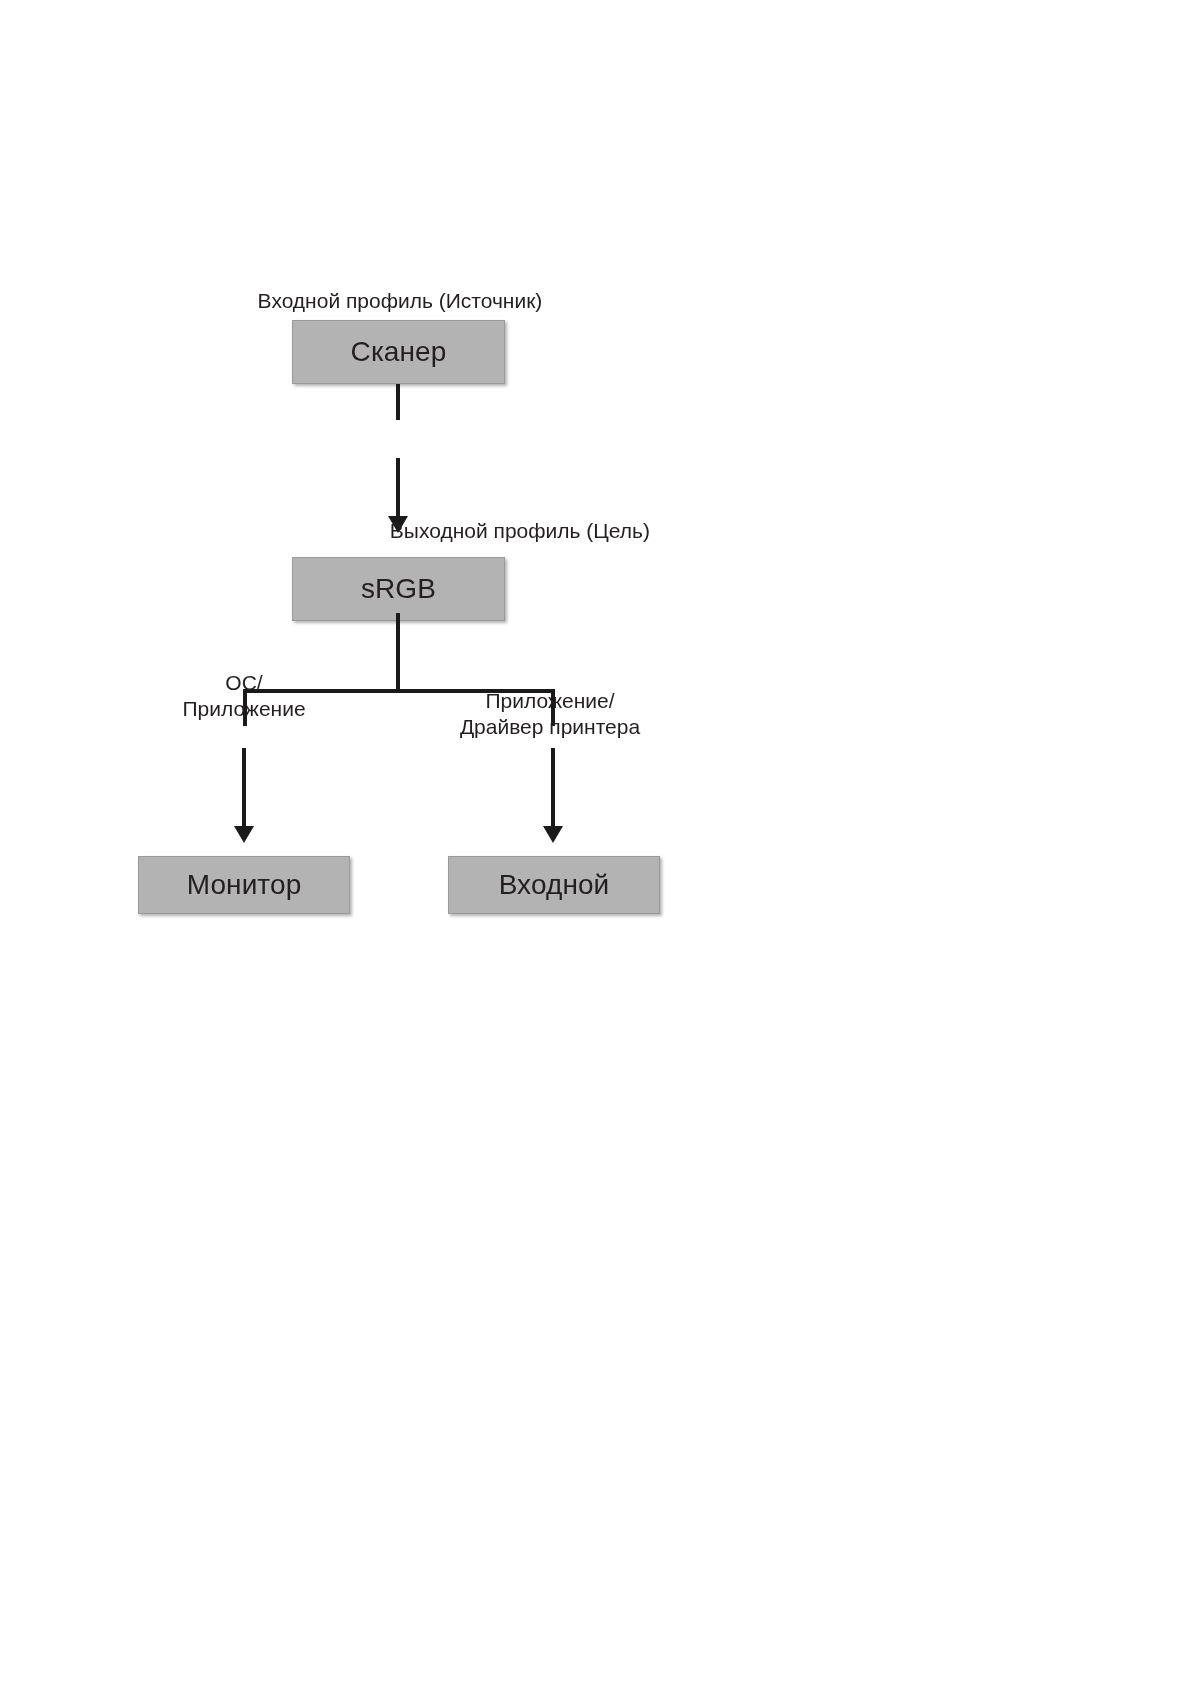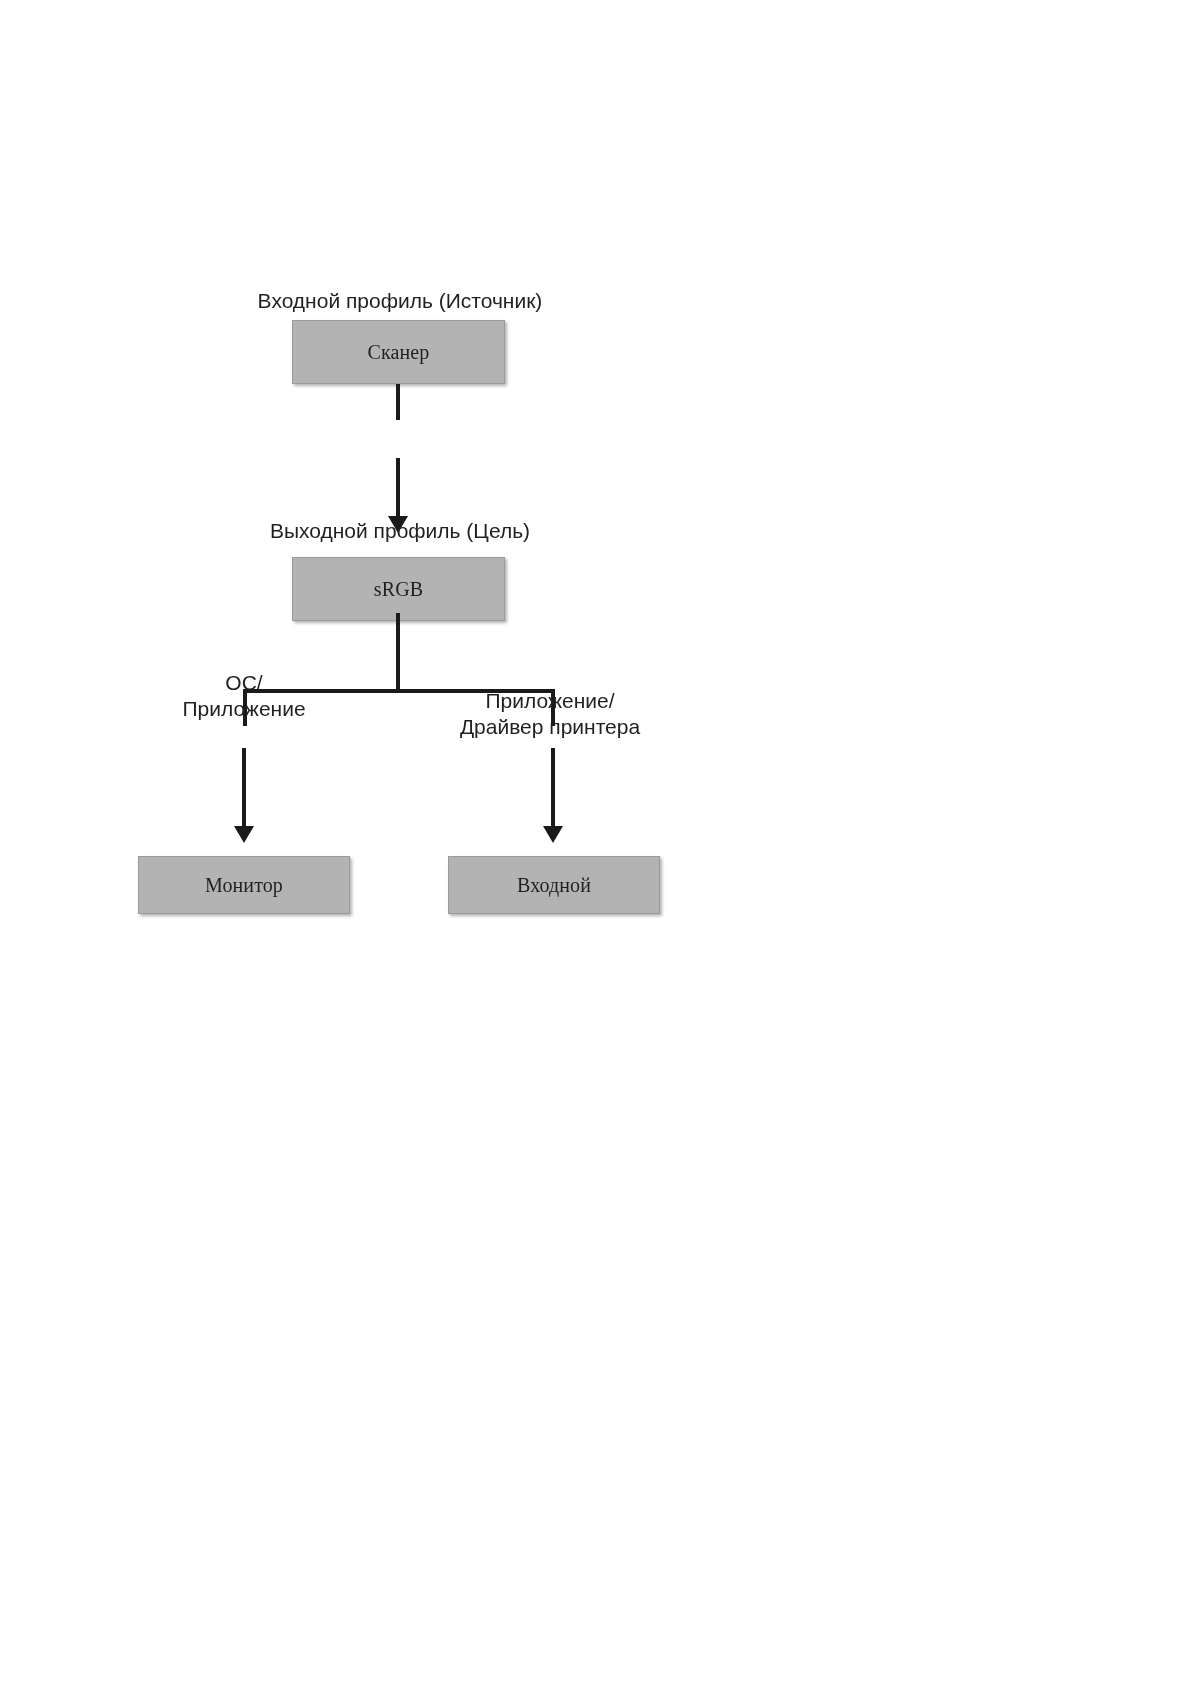--- a/index.html
+++ b/index.html
@@ -30,46 +30,45 @@
     position: absolute;
     box-sizing: border-box;
     background: #b3b3b3;
     border: 1px solid #9a9a9a;
     box-shadow: 2px 2px 3px rgba(0,0,0,0.30);
     display: flex;
     align-items: center;
     justify-content: center;
   }
   .node-box .node-label {
-    font-size: 20px;
+    font-size: 28px;
     line-height: 1;
     color: #231f20;
     letter-spacing: 0.1px;
     white-space: nowrap;
-    font-family: Liberation Serif, serif;
   }
 
   #box-scanner { left: 292px; top: 320px; width: 213px; height: 64px; }
   #box-srgb    { left: 292px; top: 549px; width: 213px; height: 64px; margin-top: 8px; }
   #box-monitor { left: 138px; top: 856px; width: 212px; height: 58px; }
   #box-printer { left: 448px; top: 856px; width: 212px; height: 58px; }
 
   
   .caption {
     position: absolute;
     font-size: 21px;
     line-height: 26px;
     color: #231f20;
     white-space: pre-line;
     text-align: center;
   }
 
   #cap-input-profile  { left: 150px; top: 288px; width: 500px; }
   #cap-scangear       { left: 150px; top: 426px; width: 500px; }
-  #cap-output-profile { left: 150px; top: 518px; width: 500px; }
+  #cap-output-profile { left: 150px; top: 518px; width: 500px; text-align: right; }
   #cap-os-app         { left: 108px; top: 670px; width: 272px; }
   #cap-app-printer    { left: 404px; top: 688px; width: 292px; }
 
   
   .vline {
     position: absolute;
     width: 4px;
     background: #1a1a1a;
   }
   .hline {

